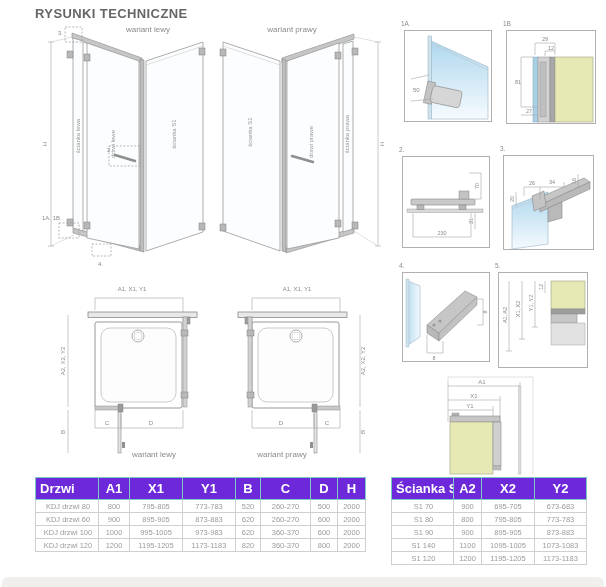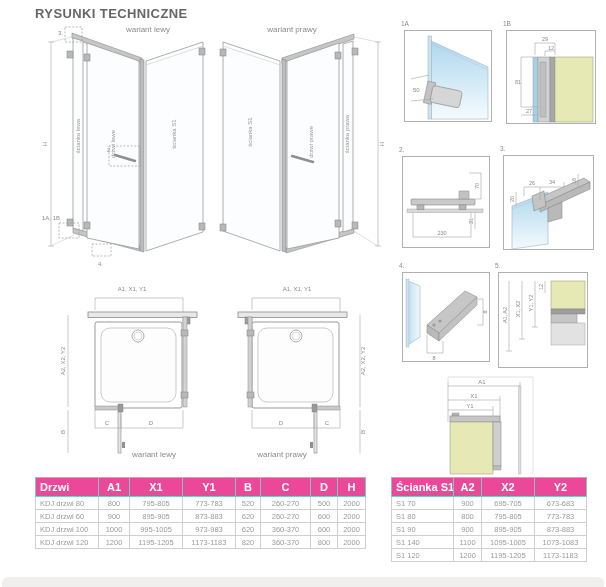--- a/index.html
+++ b/index.html
@@ -22,26 +22,26 @@
   .dims{font-size:5.5px;fill:#8a8a8a;}
   .plabel{font-size:6px;fill:#979797;}
   .vlabel{font-size:8px;fill:#8a8a8a;}
   .wall{fill:#e6e9b4;stroke:#a2a289;stroke-width:.6;}
   .detail{position:absolute;}
   .detail-label{position:absolute;top:-10px;left:-3px;font-size:6.5px;color:#8a8a8a;}
   .detail-box{border:1px solid #b0b0b0;width:100%;height:100%;box-sizing:border-box;position:relative;}
   table{border-collapse:collapse;table-layout:fixed;position:absolute;font-size:7.5px;color:#9b9b9b;}
   #doors-table{left:35px;top:477px;width:330px;}
   #wall-table{left:391px;top:477px;width:195px;}
-  th{background:#ec4899;color:#fff;font-weight:bold;text-align:center;padding:3px 2px;
-     border:1px solid #7cc8c3;font-size:11px;white-space:nowrap;overflow:hidden;}
+  th{background:#6d28d9;color:#fff;font-weight:bold;text-align:center;padding:3px 2px;
+     border:1px solid #7cc8c3;font-size:13px;white-space:nowrap;overflow:hidden;}
   th.first{text-align:left;padding-left:4px;}
   td{border:1px solid #cfcfcf;text-align:center;padding:1.5px 2px;background:#fff;
      white-space:nowrap;overflow:hidden;}
-  td.first{text-align:left;padding-left:4px;}
+  td.first{text-align:center;padding-left:4px;}
   .footer{position:absolute;left:2px;right:2px;bottom:0;height:10px;background:#f0efee;
           border-radius:6px 6px 0 0;}
 </style>
 </head>
 <body>
 
 <div id="page">
 
   <div class="title">RYSUNKI TECHNICZNE</div>
 

